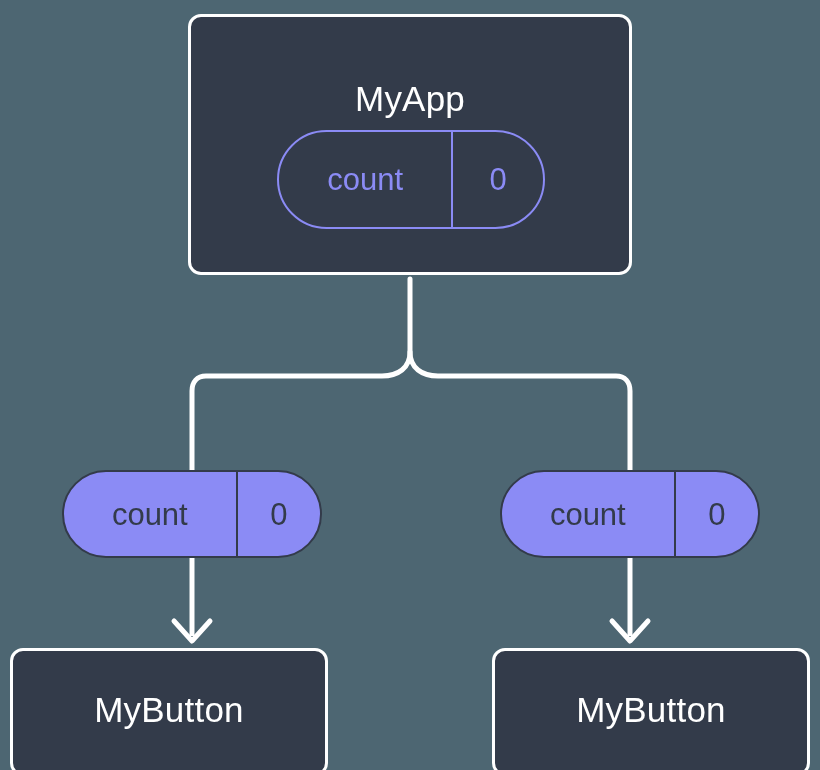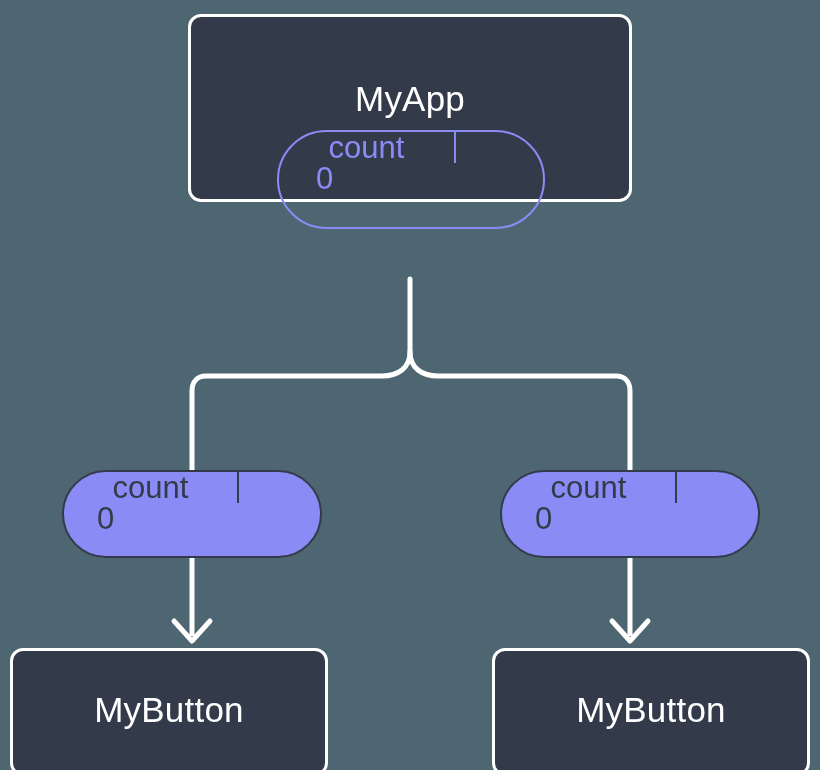--- a/index.html
+++ b/index.html
@@ -36,37 +36,36 @@
     position: absolute;
     left: 0;
     right: 0;
     text-align: center;
     color: #ffffff;
     font-weight: 400;
     letter-spacing: 0.2px;
     white-space: nowrap;
   }
 
-  #box-myapp    { left: 188px; top: 14px;  width: 444px; height: 188px; }
+  #box-myapp    { left: 188px; top: 14px;  width: 444px; height: 261px; }
   #box-btn-left { left: 10px;  top: 648px; width: 318px; height: 128px; }
   #box-btn-right{ left: 492px; top: 648px; width: 318px; height: 128px; }
 
   #title-myapp      { top: 62px;  font-size: 35px; }
   #title-btn-left   { top: 39px;  font-size: 35px; }
   #title-btn-right  { top: 39px;  font-size: 35px; }
 
   
   .pill {
     position: absolute;
     box-sizing: border-box;
     display: flex;
     align-items: stretch;
     border-radius: 999px;
     overflow: hidden;
-    flex-direction: column;
   }
   .pill .pill-key,
   .pill .pill-val {
     display: flex;
     align-items: center;
     justify-content: center;
     font-size: 31px;
     line-height: 1;
     white-space: nowrap;
   }

